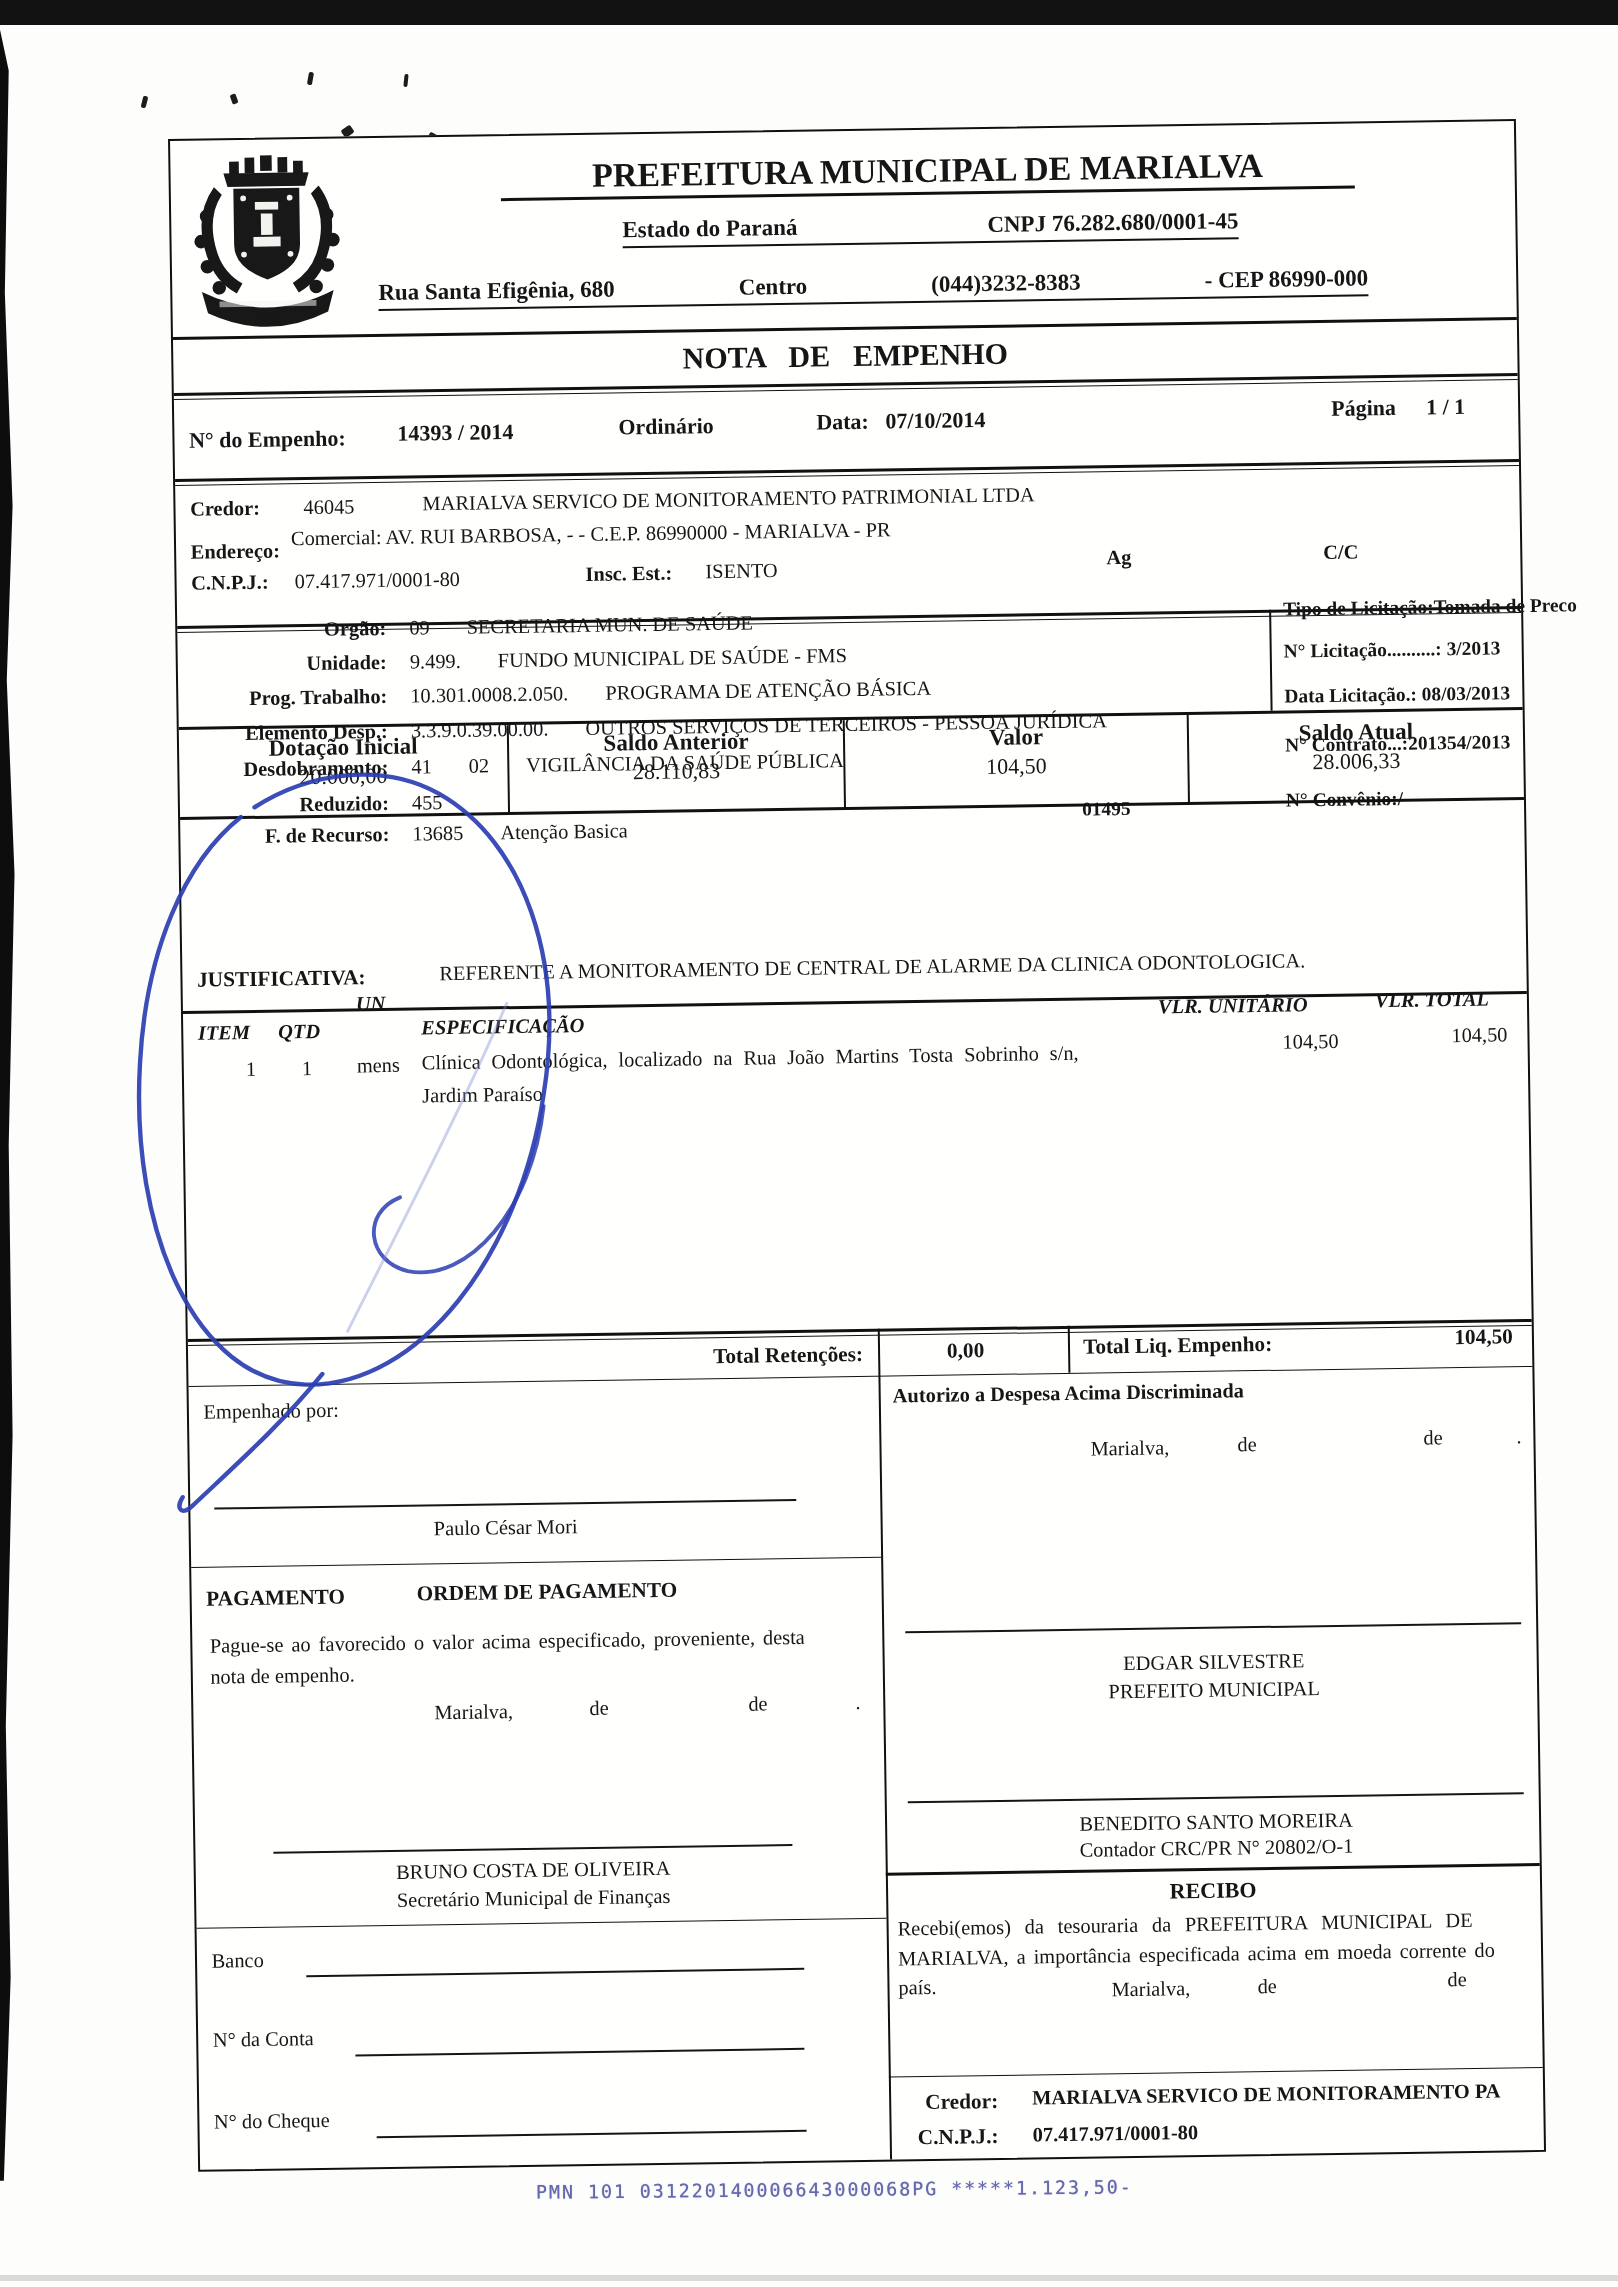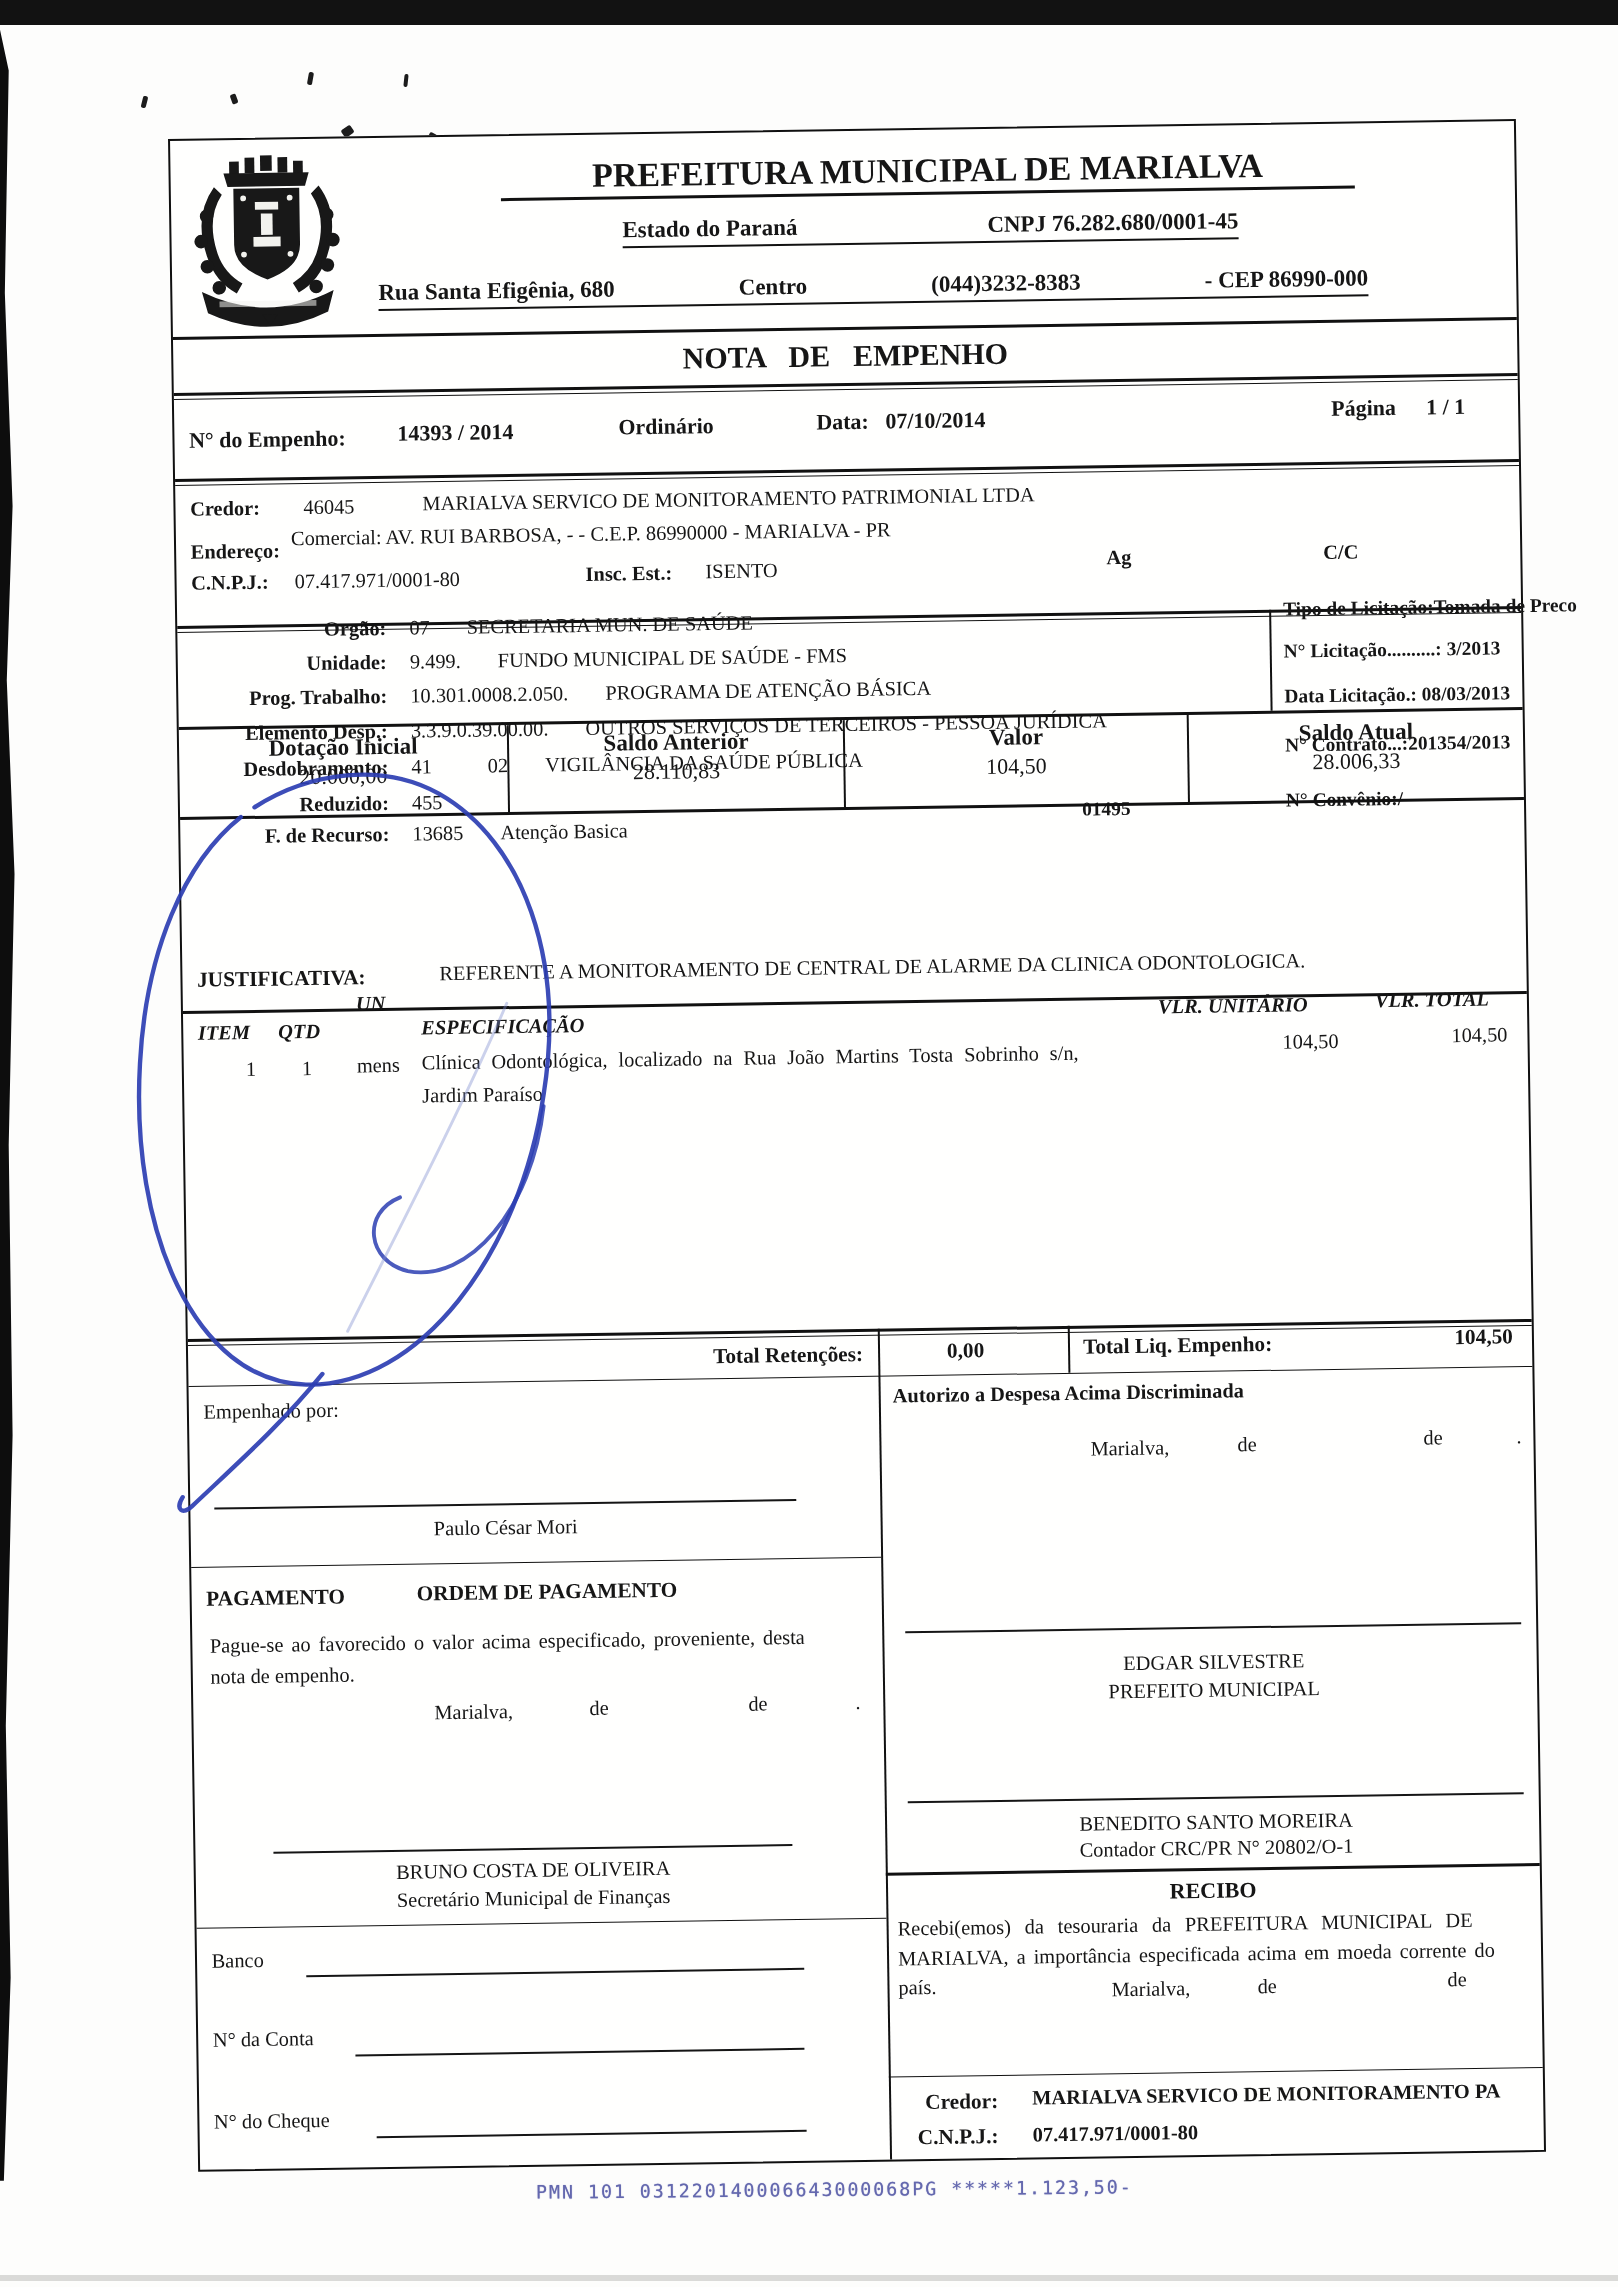--- a/index.html
+++ b/index.html
@@ -23,21 +23,21 @@
              border-bottom:2.9px solid #111;padding-bottom:2.9px;font-weight:bold;font-size:23px;}
   .balance{position:absolute;left:0;top:586px;width:1344px;height:87px;display:grid;
            grid-template-columns:328px 336px 344px 1fr;border-top:3.9px solid #111;border-bottom:3.9px solid #111;}
   .balance .cell{text-align:center;border-left:2.9px solid #111;padding-top:6.8px;}
   .balance .cell:first-child{border-left:none;}
   .balance .lab{font-weight:bold;font-size:23px;}
   .balance .val{font-size:22px;margin-top:2.9px;}
   .budget-row{position:absolute;white-space:nowrap;font-size:20.4px;}
   .budget-row .lab{display:inline-block;width:209px;text-align:right;font-weight:bold;}
   .budget-row .code{margin-left:23px;margin-right:37px;}
-  .budget-row .code2:not(:empty){margin-right:37px;margin-left:19px;}
+  .budget-row .code2:not(:empty){margin-right:37px;}
   .jspec{word-spacing:5.8px;}
   .pen-overlay{position:absolute;left:0;top:0;pointer-events:none;}
   .imprint{position:absolute;left:536px;top:2179px;font-family:"DejaVu Sans Mono",monospace;
            font-size:18.4px;letter-spacing:1.9px;color:#6468ae;transform:rotate(-0.5deg);
            text-shadow:0 0 1px #8d90c4;}
 </style>
 </head>
 <body>
 
 <div class="page">
@@ -124,21 +124,21 @@
     <div class="t" style="left:115px;top:388px;font-size:20.4px;">Comercial: AV. RUI BARBOSA, - - C.E.P. 86990000 - MARIALVA - PR</div>
     <div class="t b" style="left:14.6px;top:431px;font-size:20.4px;">C.N.P.J.:</div>
     <div class="t" style="left:118px;top:431px;font-size:20.4px;">07.417.971/0001-80</div>
     <div class="t b" style="left:409px;top:428px;font-size:20.4px;">Insc. Est.:</div>
     <div class="t" style="left:529px;top:427px;font-size:20.4px;">ISENTO</div>
     <div class="t b" style="left:930px;top:419px;font-size:20.4px;">Ag</div>
     <div class="t b" style="left:1147px;top:417px;font-size:20.4px;">C/C</div>
     <div class="sep dbl" style="left:0;top:485px;width:1344px;"></div>
 
     <div class="budget-row" style="left:0;top:479px;">
-      <span class="lab">Orgão:</span><span class="code">07</span><span class="code2"></span><span>SECRETARIA MUN. DE SAÚDE</span>
+      <span class="lab">Orgão:</span><span class="code">09</span><span class="code2"></span><span>SECRETARIA MUN. DE SAÚDE</span>
     </div>
     <div class="budget-row" style="left:0;top:513px;">
       <span class="lab">Unidade:</span><span class="code">9.499.</span><span class="code2"></span><span>FUNDO MUNICIPAL DE SAÚDE - FMS</span>
     </div>
     <div class="budget-row" style="left:0;top:547px;">
       <span class="lab">Prog. Trabalho:</span><span class="code">10.301.0008.2.050.</span><span class="code2"></span><span>PROGRAMA DE ATENÇÃO BÁSICA</span>
     </div>
     <div class="budget-row" style="left:0;top:582px;">
       <span class="lab">Elemento Desp.:</span><span class="code">3.3.9.0.39.00.00.</span><span class="code2"></span><span>OUTROS SERVIÇOS DE TERCEIROS - PESSOA JURÍDICA</span>
     </div>

